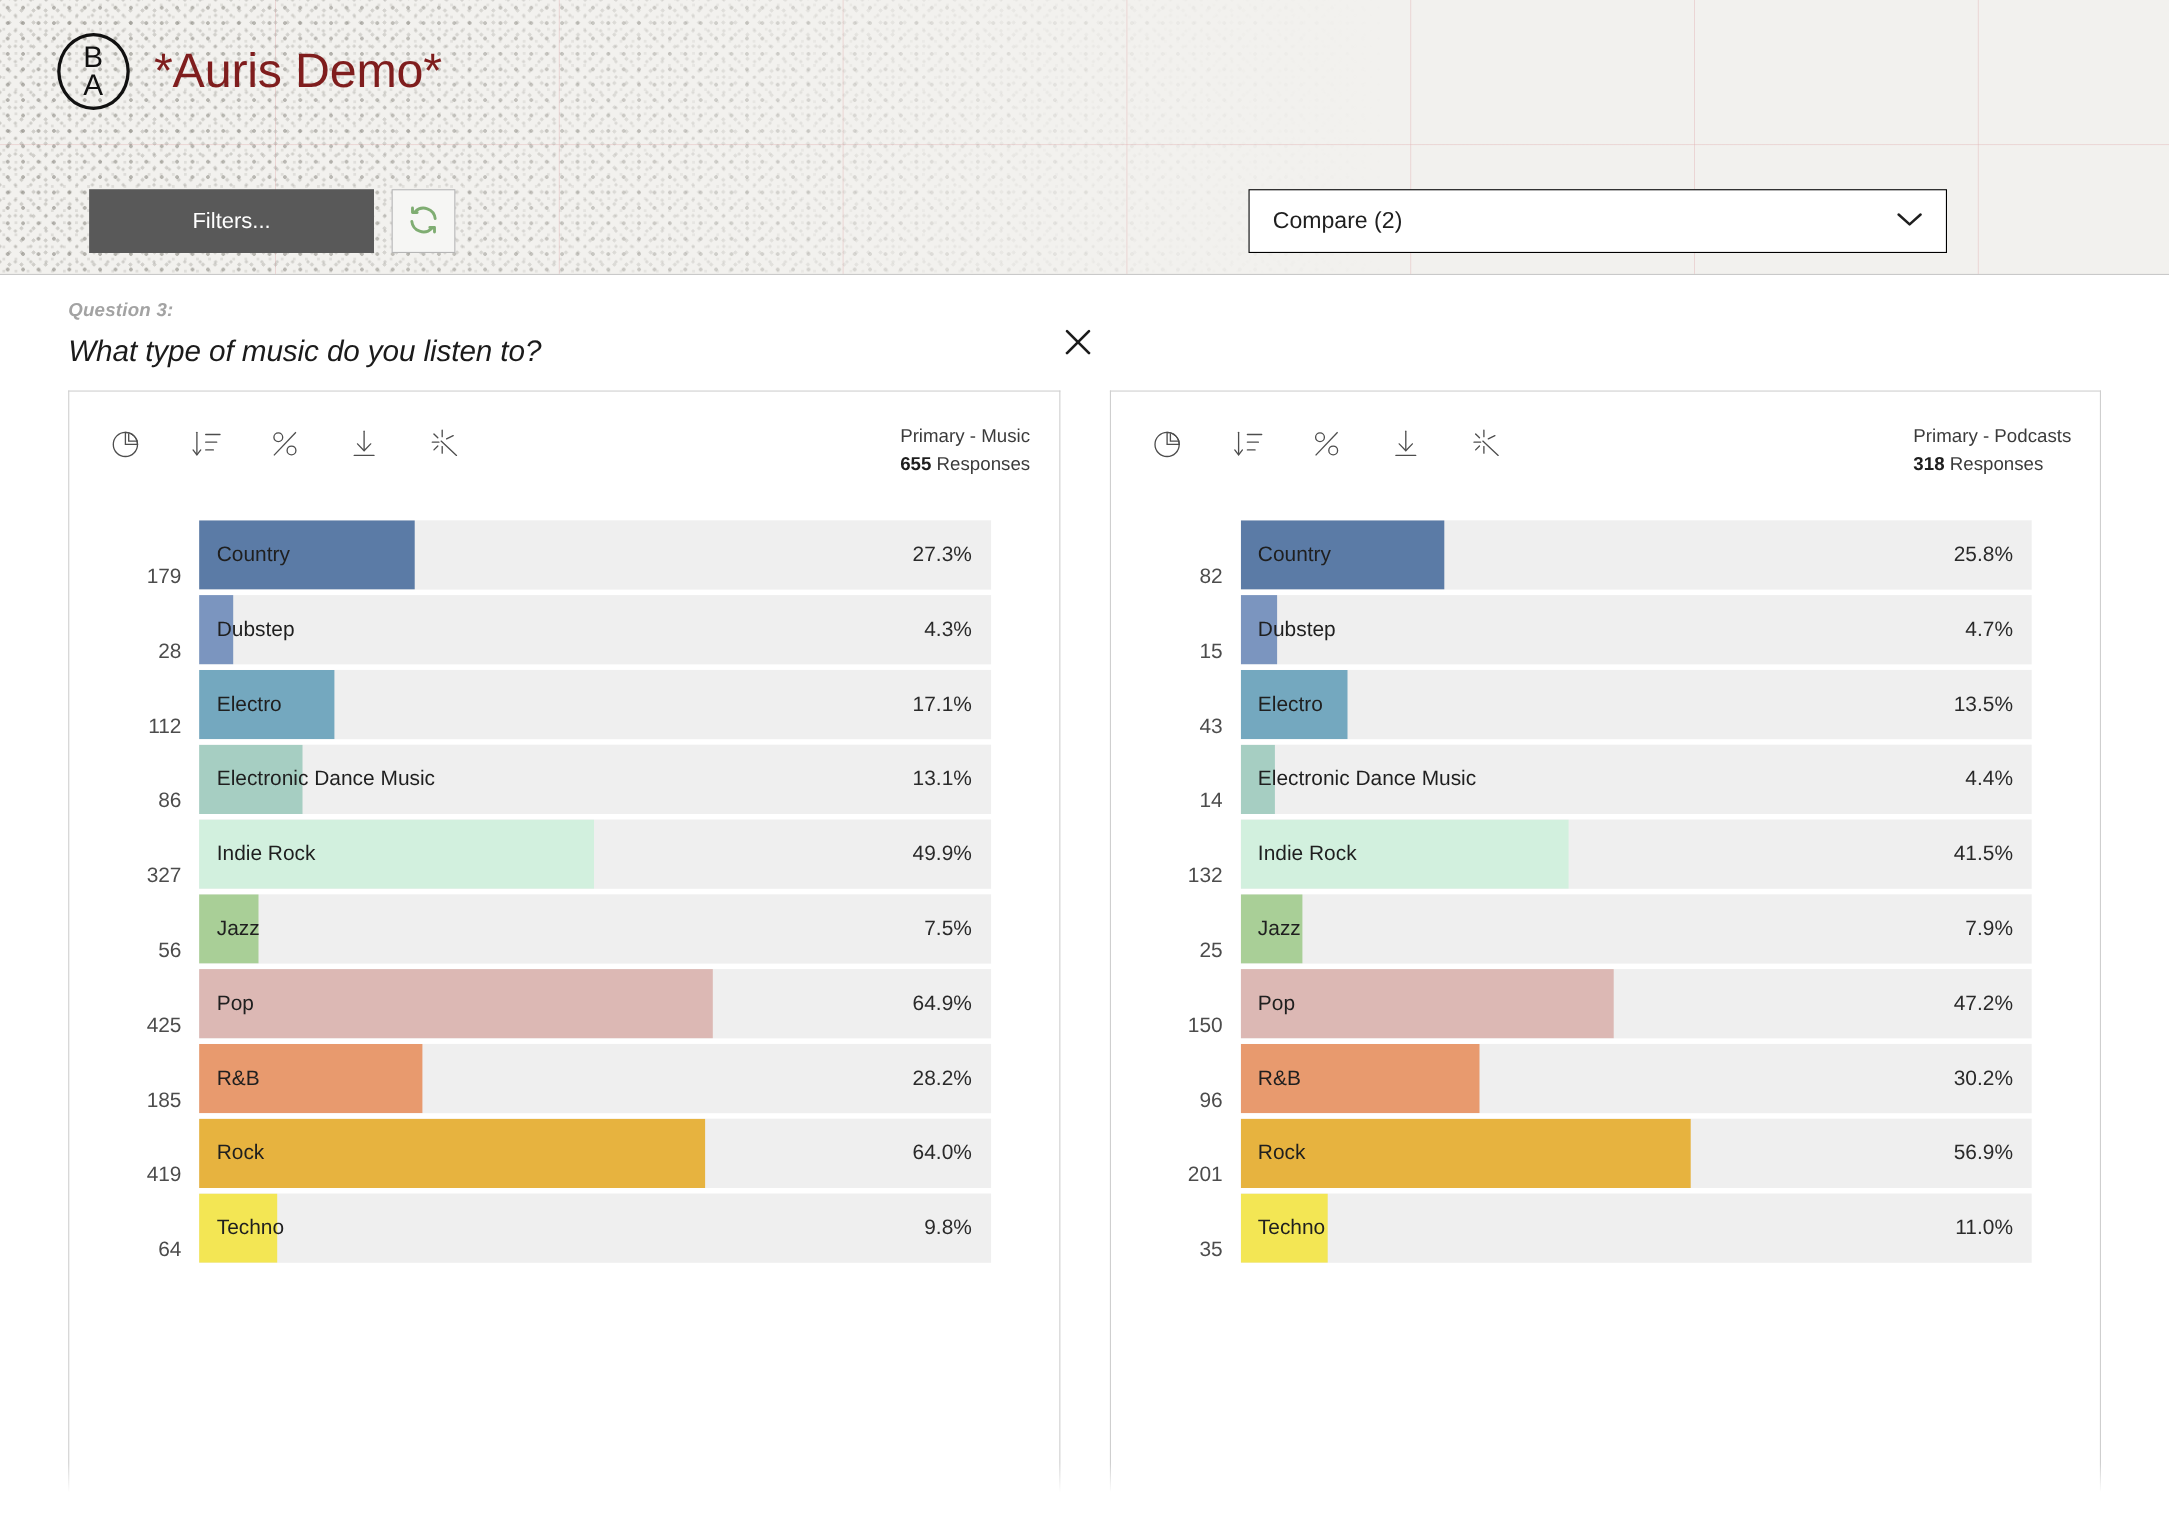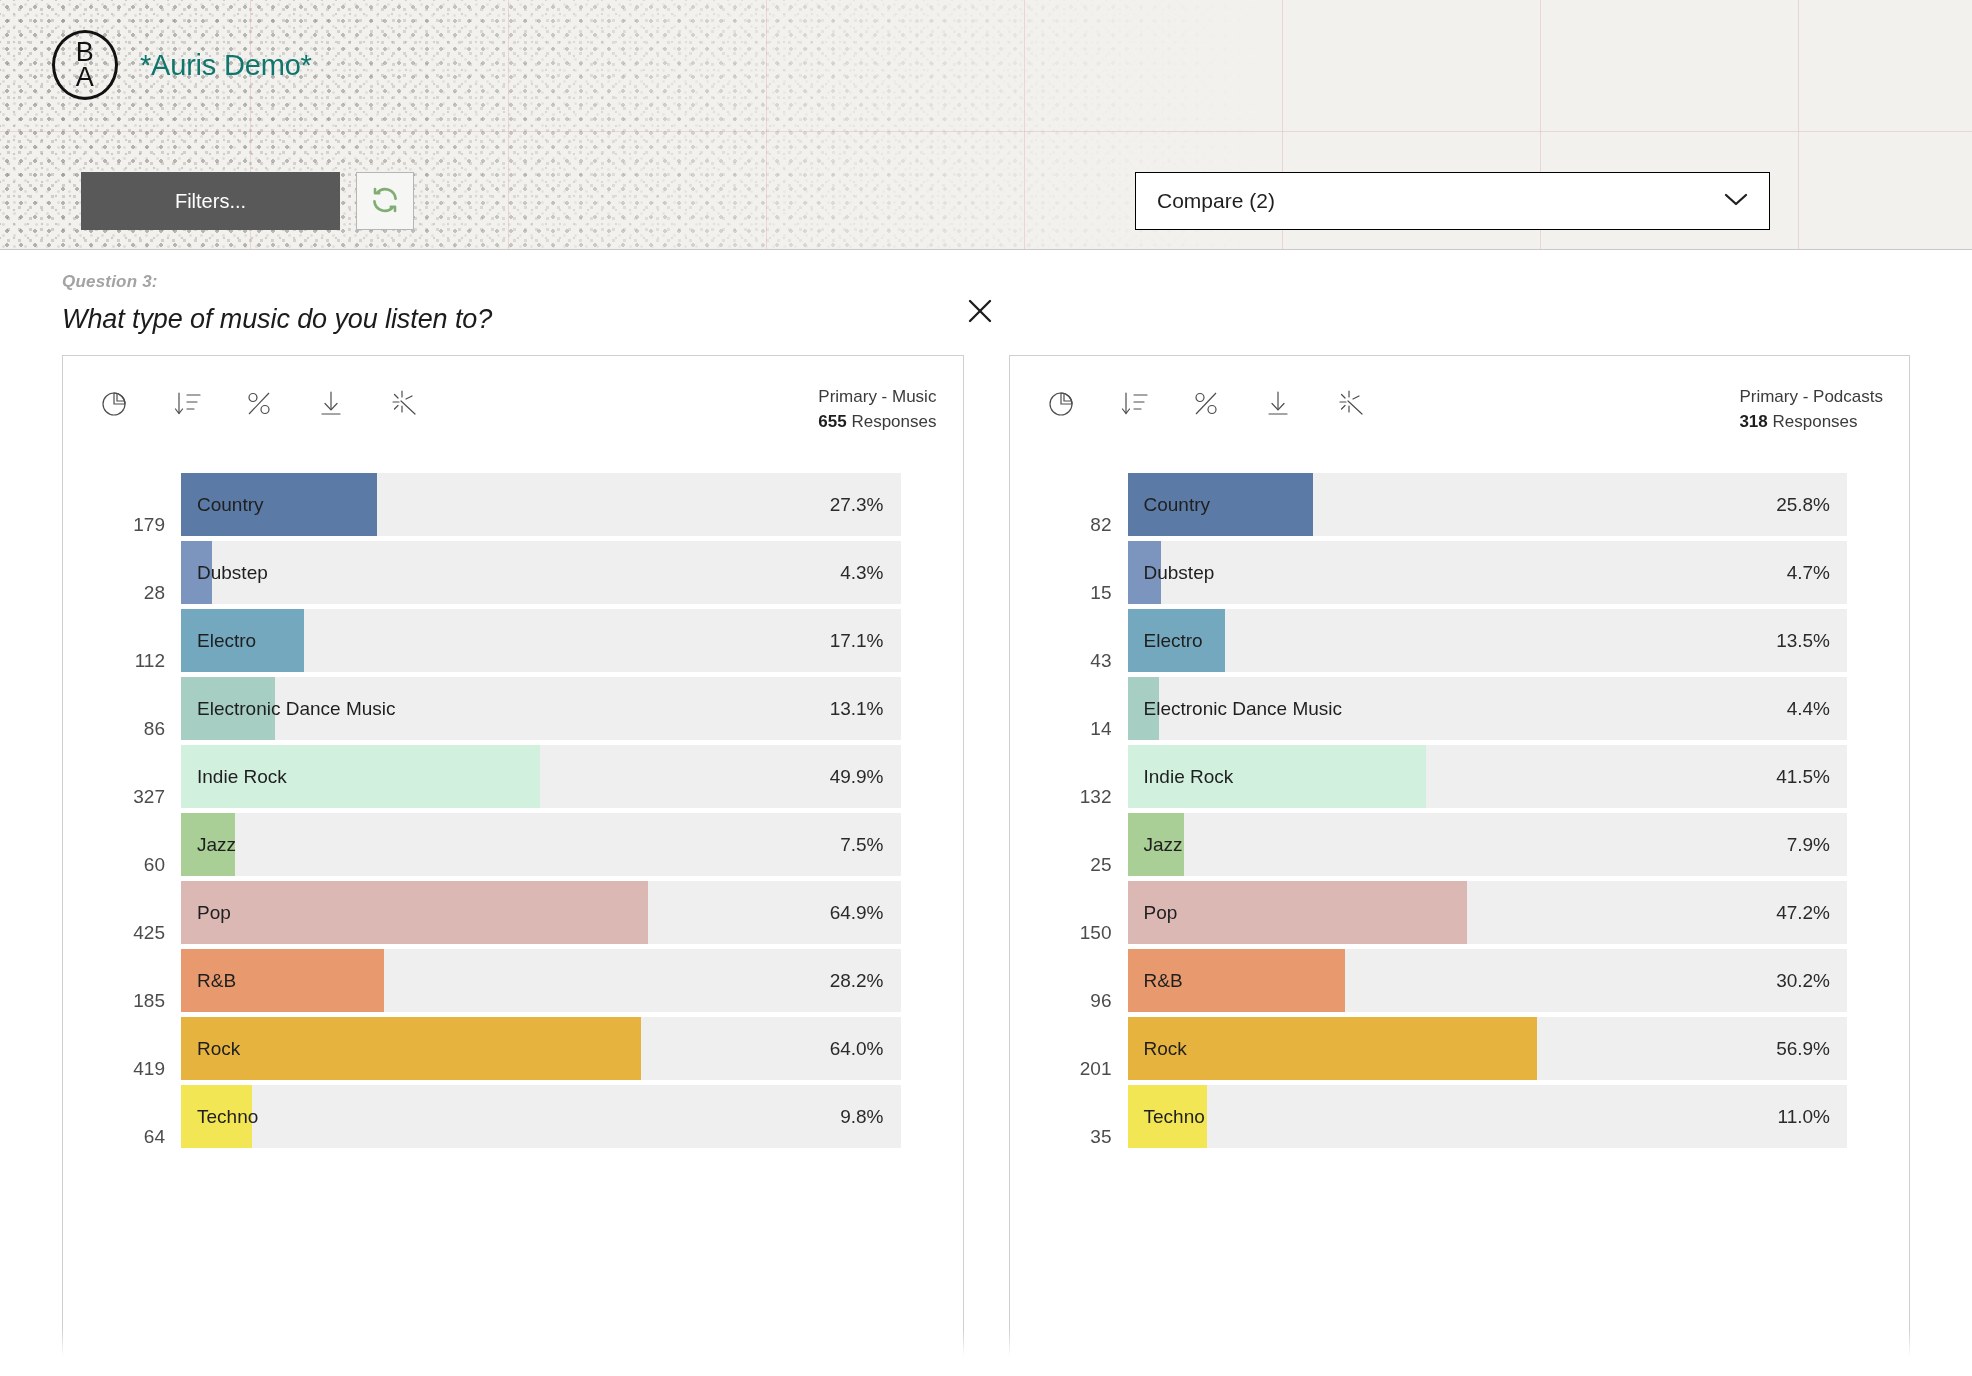--- a/index.html
+++ b/index.html
@@ -71,22 +71,22 @@
     flex-direction: column;
     align-items: center;
     justify-content: center;
     line-height: .92;
     font-size: 27px;
     color: #111;
     letter-spacing: .5px;
     background: transparent;
   }
   .brand-title {
-    font-size: 29px;
-    color: #0f766e;
+    font-size: 44px;
+    color: #7f1d1d;
     letter-spacing: -.2px;
     white-space: nowrap;
   }
 
   .controls-row {
     position: absolute;
     left: 0; top: 172px;
     width: 1972px;
     height: 60px;
   }
@@ -412,21 +412,21 @@
         </div>
         <div class="bar-row">
           <div class="bar-count">327</div>
           <div class="bar-track">
             <div class="bar-fill" style="width: 49.9%; background: rgb(210, 240, 222);"></div>
             <div class="bar-label">Indie Rock</div>
             <div class="bar-pct">49.9%</div>
           </div>
         </div>
         <div class="bar-row">
-          <div class="bar-count">60</div>
+          <div class="bar-count">56</div>
           <div class="bar-track">
             <div class="bar-fill" style="width: 7.5%; background: rgb(169, 207, 151);"></div>
             <div class="bar-label">Jazz</div>
             <div class="bar-pct">7.5%</div>
           </div>
         </div>
         <div class="bar-row">
           <div class="bar-count">425</div>
           <div class="bar-track">
             <div class="bar-fill" style="width: 64.9%; background: rgb(220, 184, 180);"></div>

